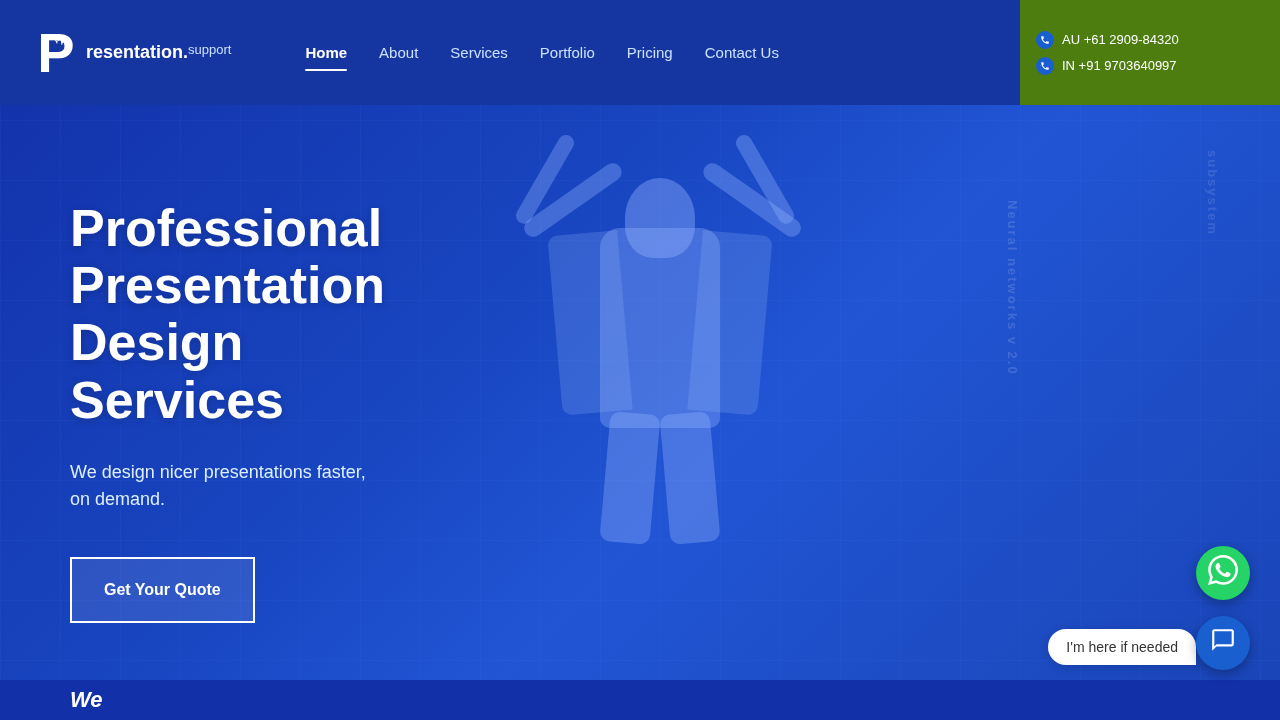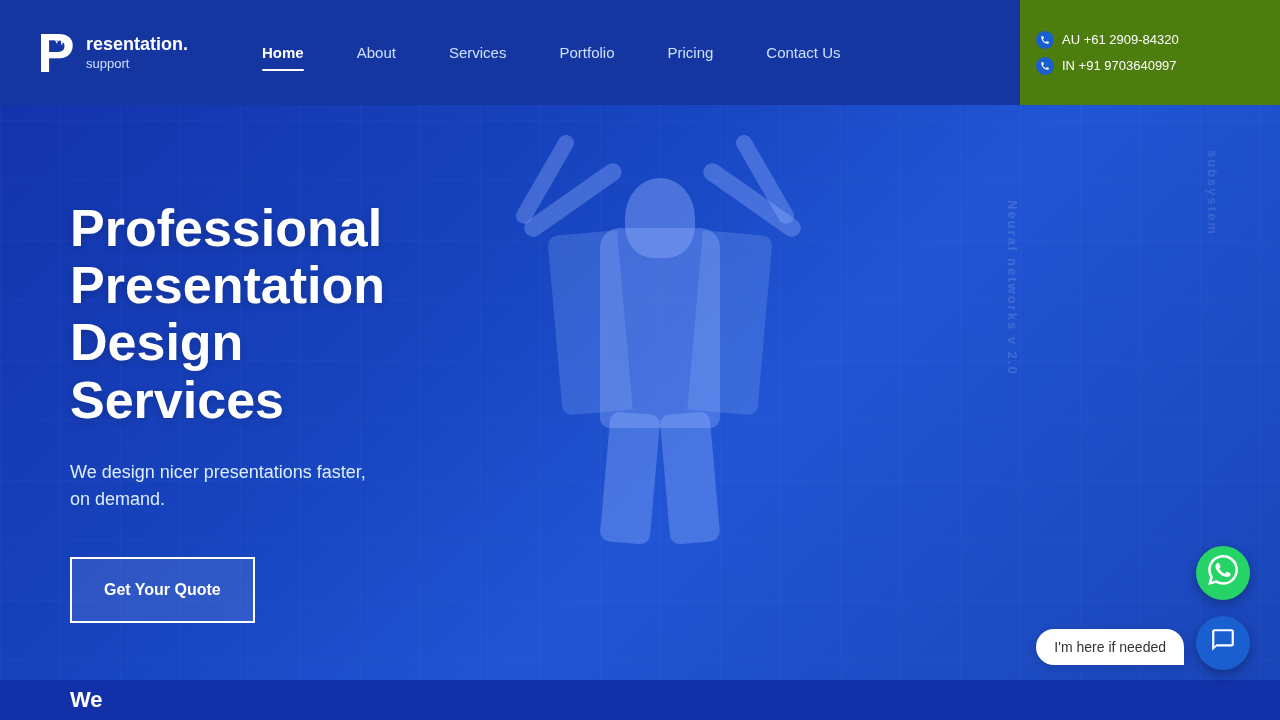--- a/index.html
+++ b/index.html
@@ -59,37 +59,37 @@
     }
     .logo-plane {
       position: absolute;
       top: 8px;
       left: 24px;
       font-size: 16px;
       transform: rotate(-30deg);
     }
     .logo-text {
       display: flex;
-      flex-direction: column;
+      flex-direction: row;
       line-height: 1.2;
     }
     .logo-text-main {
       font-size: 18px;
       font-weight: bold;
       color: #fff;
     }
     .logo-text-sub {
       font-size: 13px;
       color: #cce0ff;
     }
 
     nav {
       display: flex;
       align-items: flex-start;
-      gap: 25px;
+      gap: 4px;
     }
     .nav-item {
       color: #cce0ff;
       text-decoration: none;
       font-size: 15px;
       padding: 8px 14px;
       cursor: pointer;
       position: relative;
       white-space: nowrap;
     }
@@ -332,20 +332,21 @@
     .bottom-bar {
       position: absolute;
       bottom: 0;
       left: 0;
       width: 1280px;
       height: 40px;
       background: #1230a8;
       display: flex;
       align-items: center;
       padding: 0 70px;
+      font-style: italic;
     }
     .bottom-bar-text {
       color: #fff;
       font-size: 22px;
       font-weight: bold;
     }
 
     
     .whatsapp-btn {
       position: absolute;
@@ -364,21 +365,21 @@
     }
     .whatsapp-icon {
       color: #fff;
       font-size: 28px;
     }
 
     
     .chat-bubble {
       position: absolute;
       bottom: 55px;
-      right: 96px;
+      right: 84px;
       background: #fff;
       border-radius: 20px 20px 0 20px;
       padding: 10px 18px;
       font-size: 14px;
       color: #333;
       box-shadow: 0 2px 10px rgba(0,0,0,0.15);
       white-space: nowrap;
       z-index: 100;
     }
 

